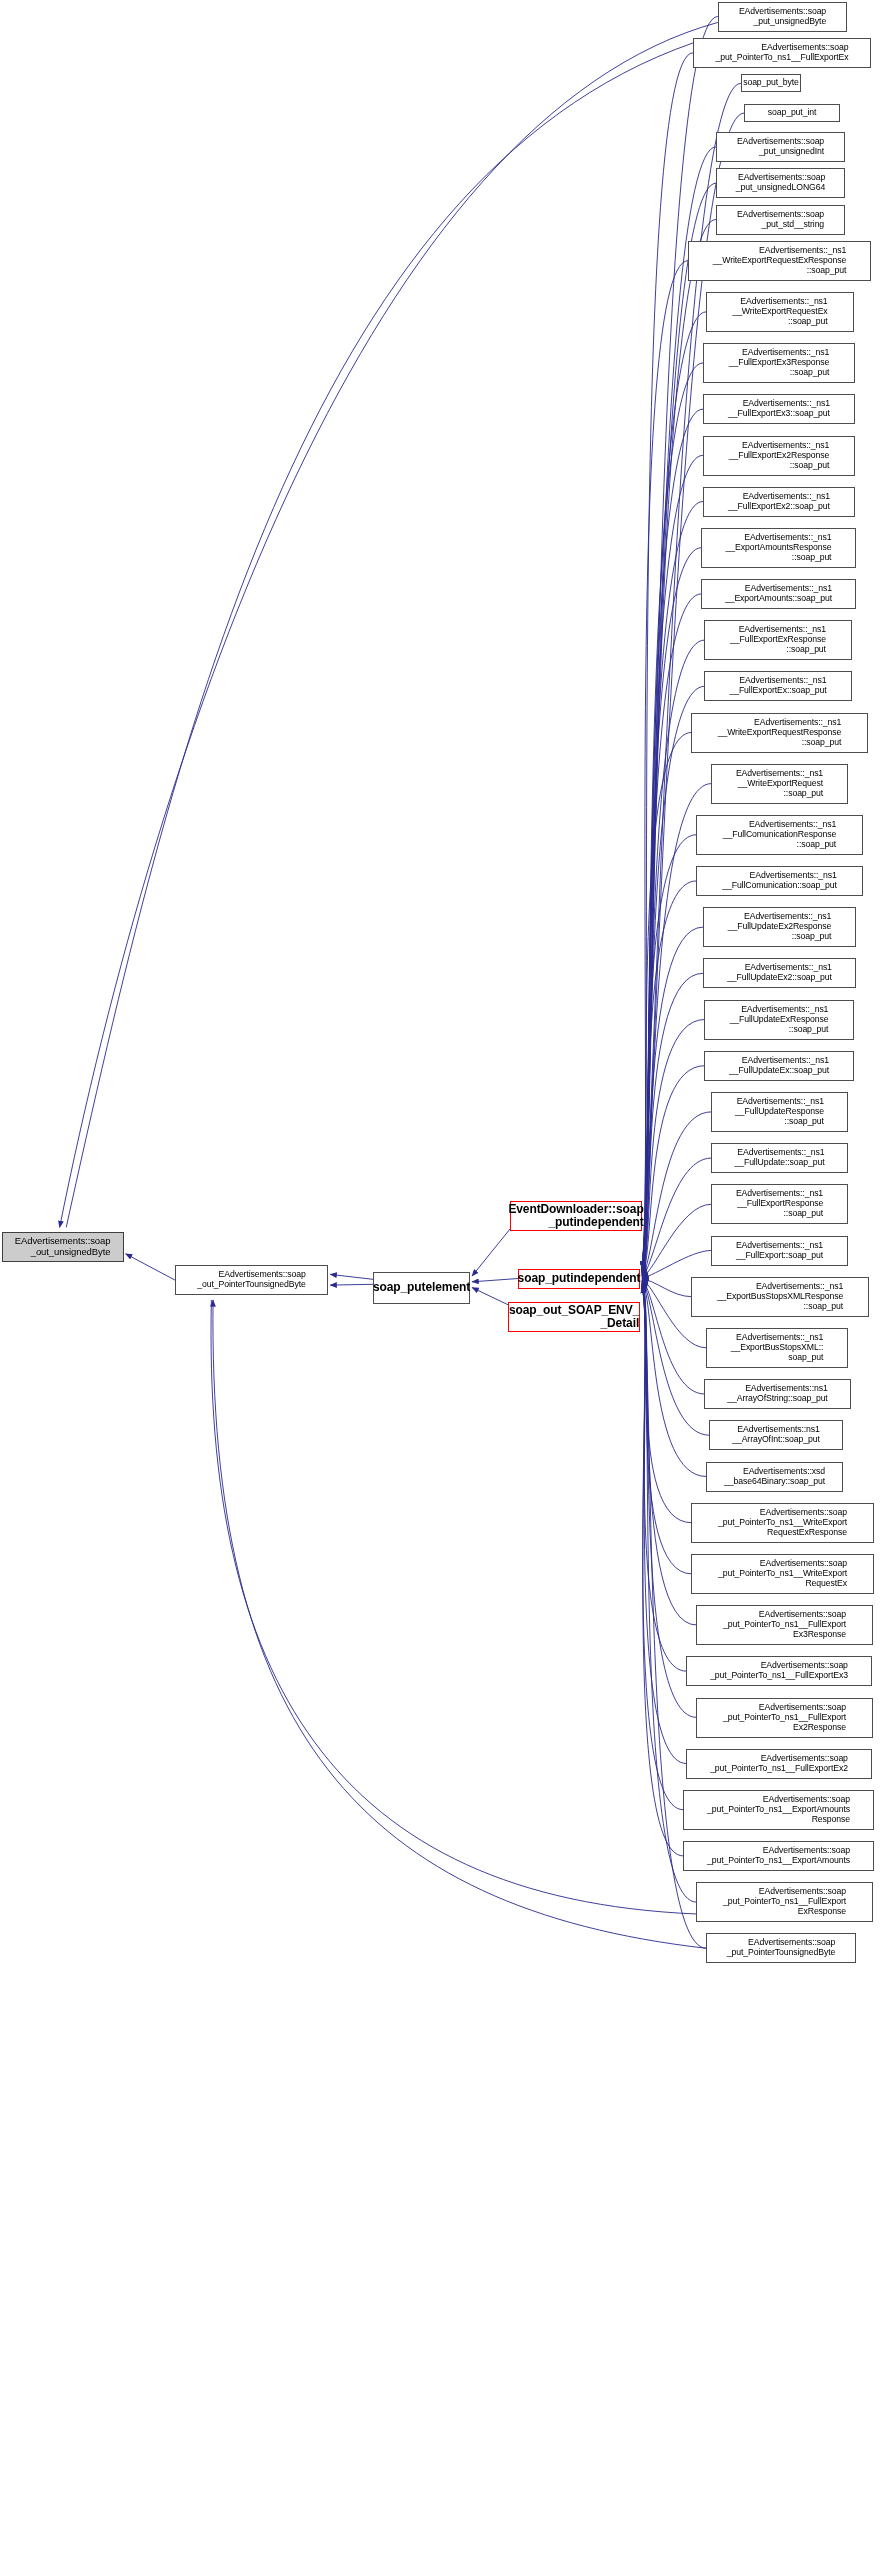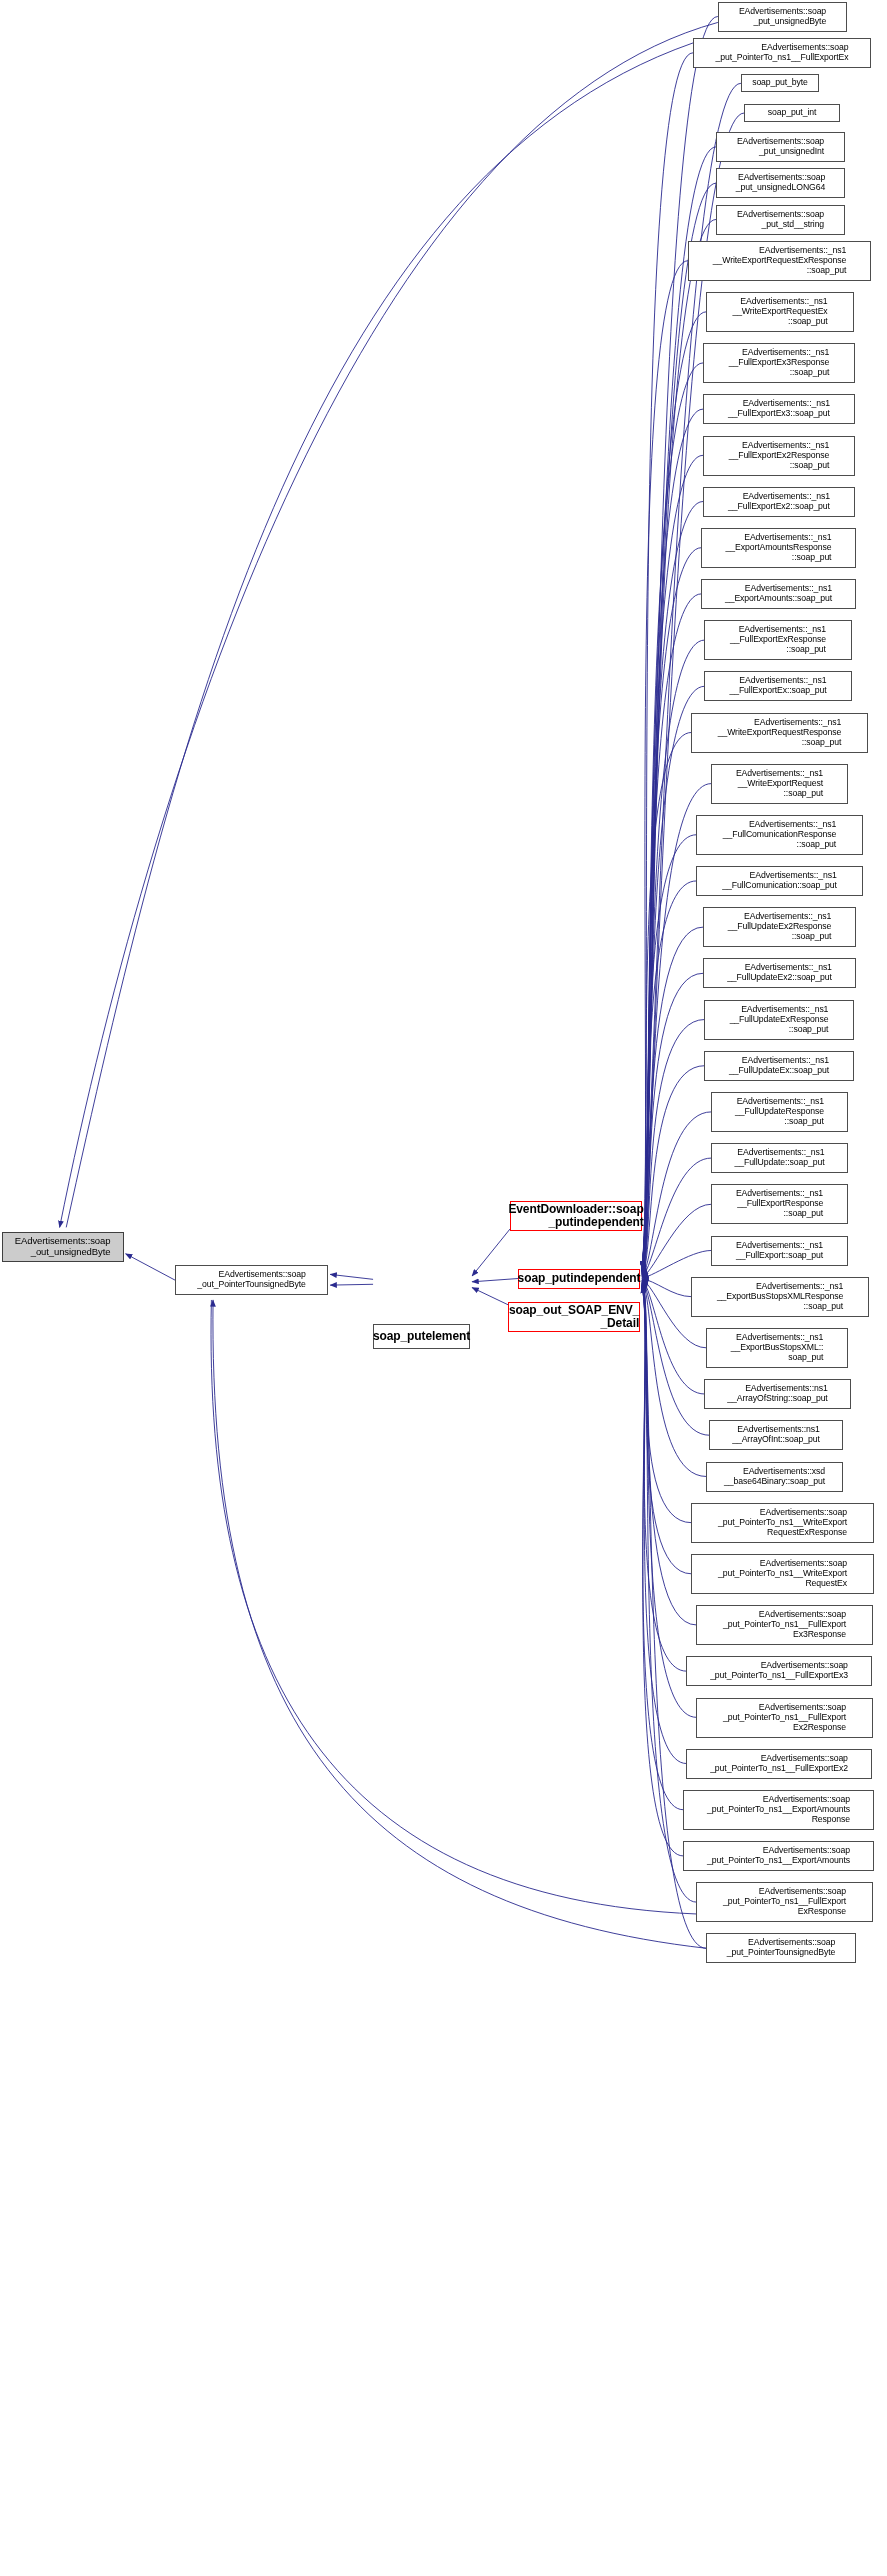--- a/index.html
+++ b/index.html
@@ -116,31 +116,31 @@
         <path d="M 828,2194 C 748,2194 794,1614.4 778,1557.728" stroke="#2b2b8f" stroke-width="1.1" fill="none" marker-end="url(#ah)"></path>
         <path d="M 828,2250 C 748,2250 794,1620 778,1558.4" stroke="#2b2b8f" stroke-width="1.1" fill="none" marker-end="url(#ah)"></path>
         <path d="M 844,2306 C 764,2306 794,1625.6 778,1559.072" stroke="#2b2b8f" stroke-width="1.1" fill="none" marker-end="url(#ah)"></path>
         <path d="M 856,2362 C 776,2362 794,1631.2 778,1559.744" stroke="#2b2b8f" stroke-width="1.1" fill="none" marker-end="url(#ah)"></path>
       </g>
   </svg>
 <div class="node root" style="left: 1.6px; top: 1232px; width: 122px; height: 30px;">EAdvertisements::soap
 _out_unsignedByte</div>
     <div class="node plain" style="left: 175px; top: 1265px; width: 153px; height: 30px;">EAdvertisements::soap
 _out_PointerTounsignedByte</div>
-    <div class="node mid plain" style="left: 373px; top: 1324px; width: 97px; height: 25px;">soap_putelement</div>
+    <div class="node mid plain" style="left: 373px; top: 1272px; width: 97px; height: 32px;">soap_putelement</div>
     <div class="node mid red" style="left: 510px; top: 1201px; width: 132px; height: 30px;">EventDownloader::soap
 _putindependent</div>
     <div class="node mid red" style="left: 518px; top: 1269px; width: 122px; height: 20px;">soap_putindependent</div>
     <div class="node mid red" style="left: 508px; top: 1302px; width: 132px; height: 30px;">soap_out_SOAP_ENV_
 _Detail</div>
     <div class="node plain" style="left: 718px; top: 1.6px; width: 129px; height: 30px;">EAdvertisements::soap
 _put_unsignedByte</div>
     <div class="node plain" style="left: 693px; top: 38px; width: 178px; height: 30px;">EAdvertisements::soap
 _put_PointerTo_ns1__FullExportEx</div>
-    <div class="node plain" style="left: 741px; top: 74px; width: 78px; height: 18px;">soap_put_byte</div>
+    <div class="node plain" style="left: 741px; top: 74px; width: 60px; height: 18px;">soap_put_byte</div>
     <div class="node plain" style="left: 744px; top: 104px; width: 96px; height: 18px;">soap_put_int</div>
     <div class="node plain" style="left: 716px; top: 132px; width: 129px; height: 30px;">EAdvertisements::soap
 _put_unsignedInt</div>
     <div class="node plain" style="left: 716px; top: 168px; width: 129px; height: 30px;">EAdvertisements::soap
 _put_unsignedLONG64</div>
     <div class="node plain" style="left: 716px; top: 205px; width: 129px; height: 30px;">EAdvertisements::soap
 _put_std__string</div>
     <div class="node plain" style="left: 688px; top: 241px; width: 183px; height: 40px;">EAdvertisements::_ns1
 __WriteExportRequestExResponse
 ::soap_put</div>

